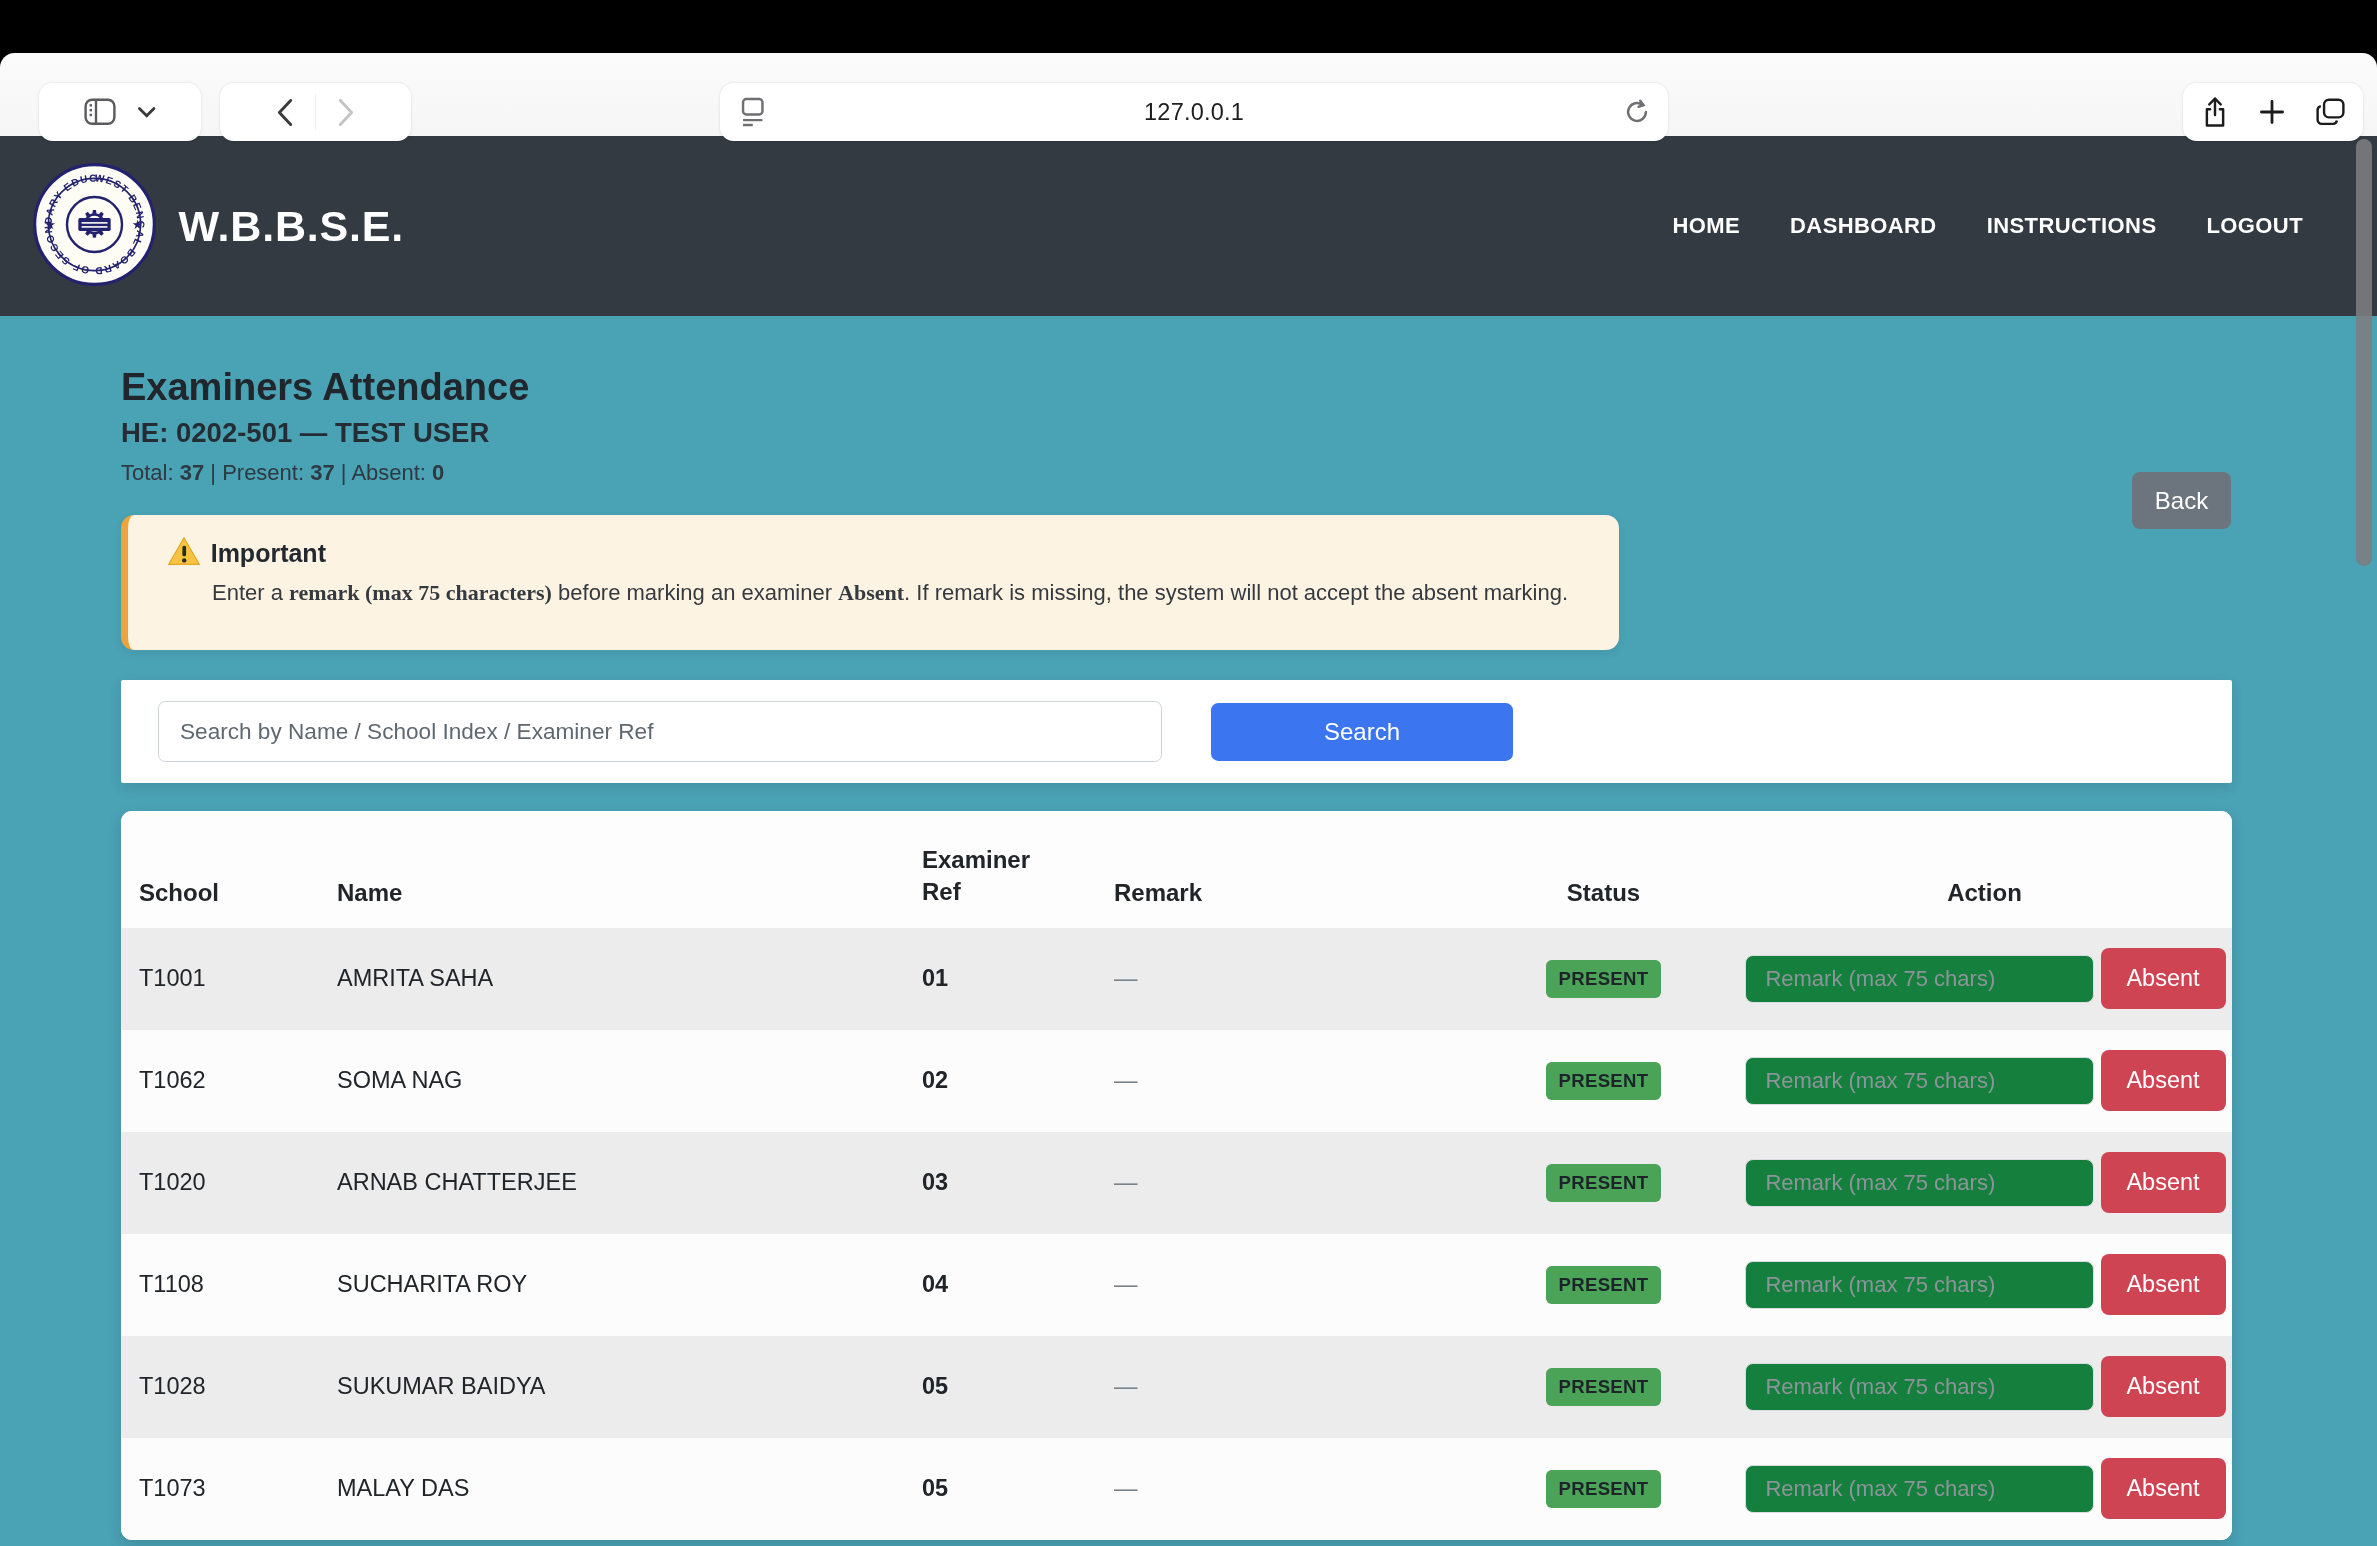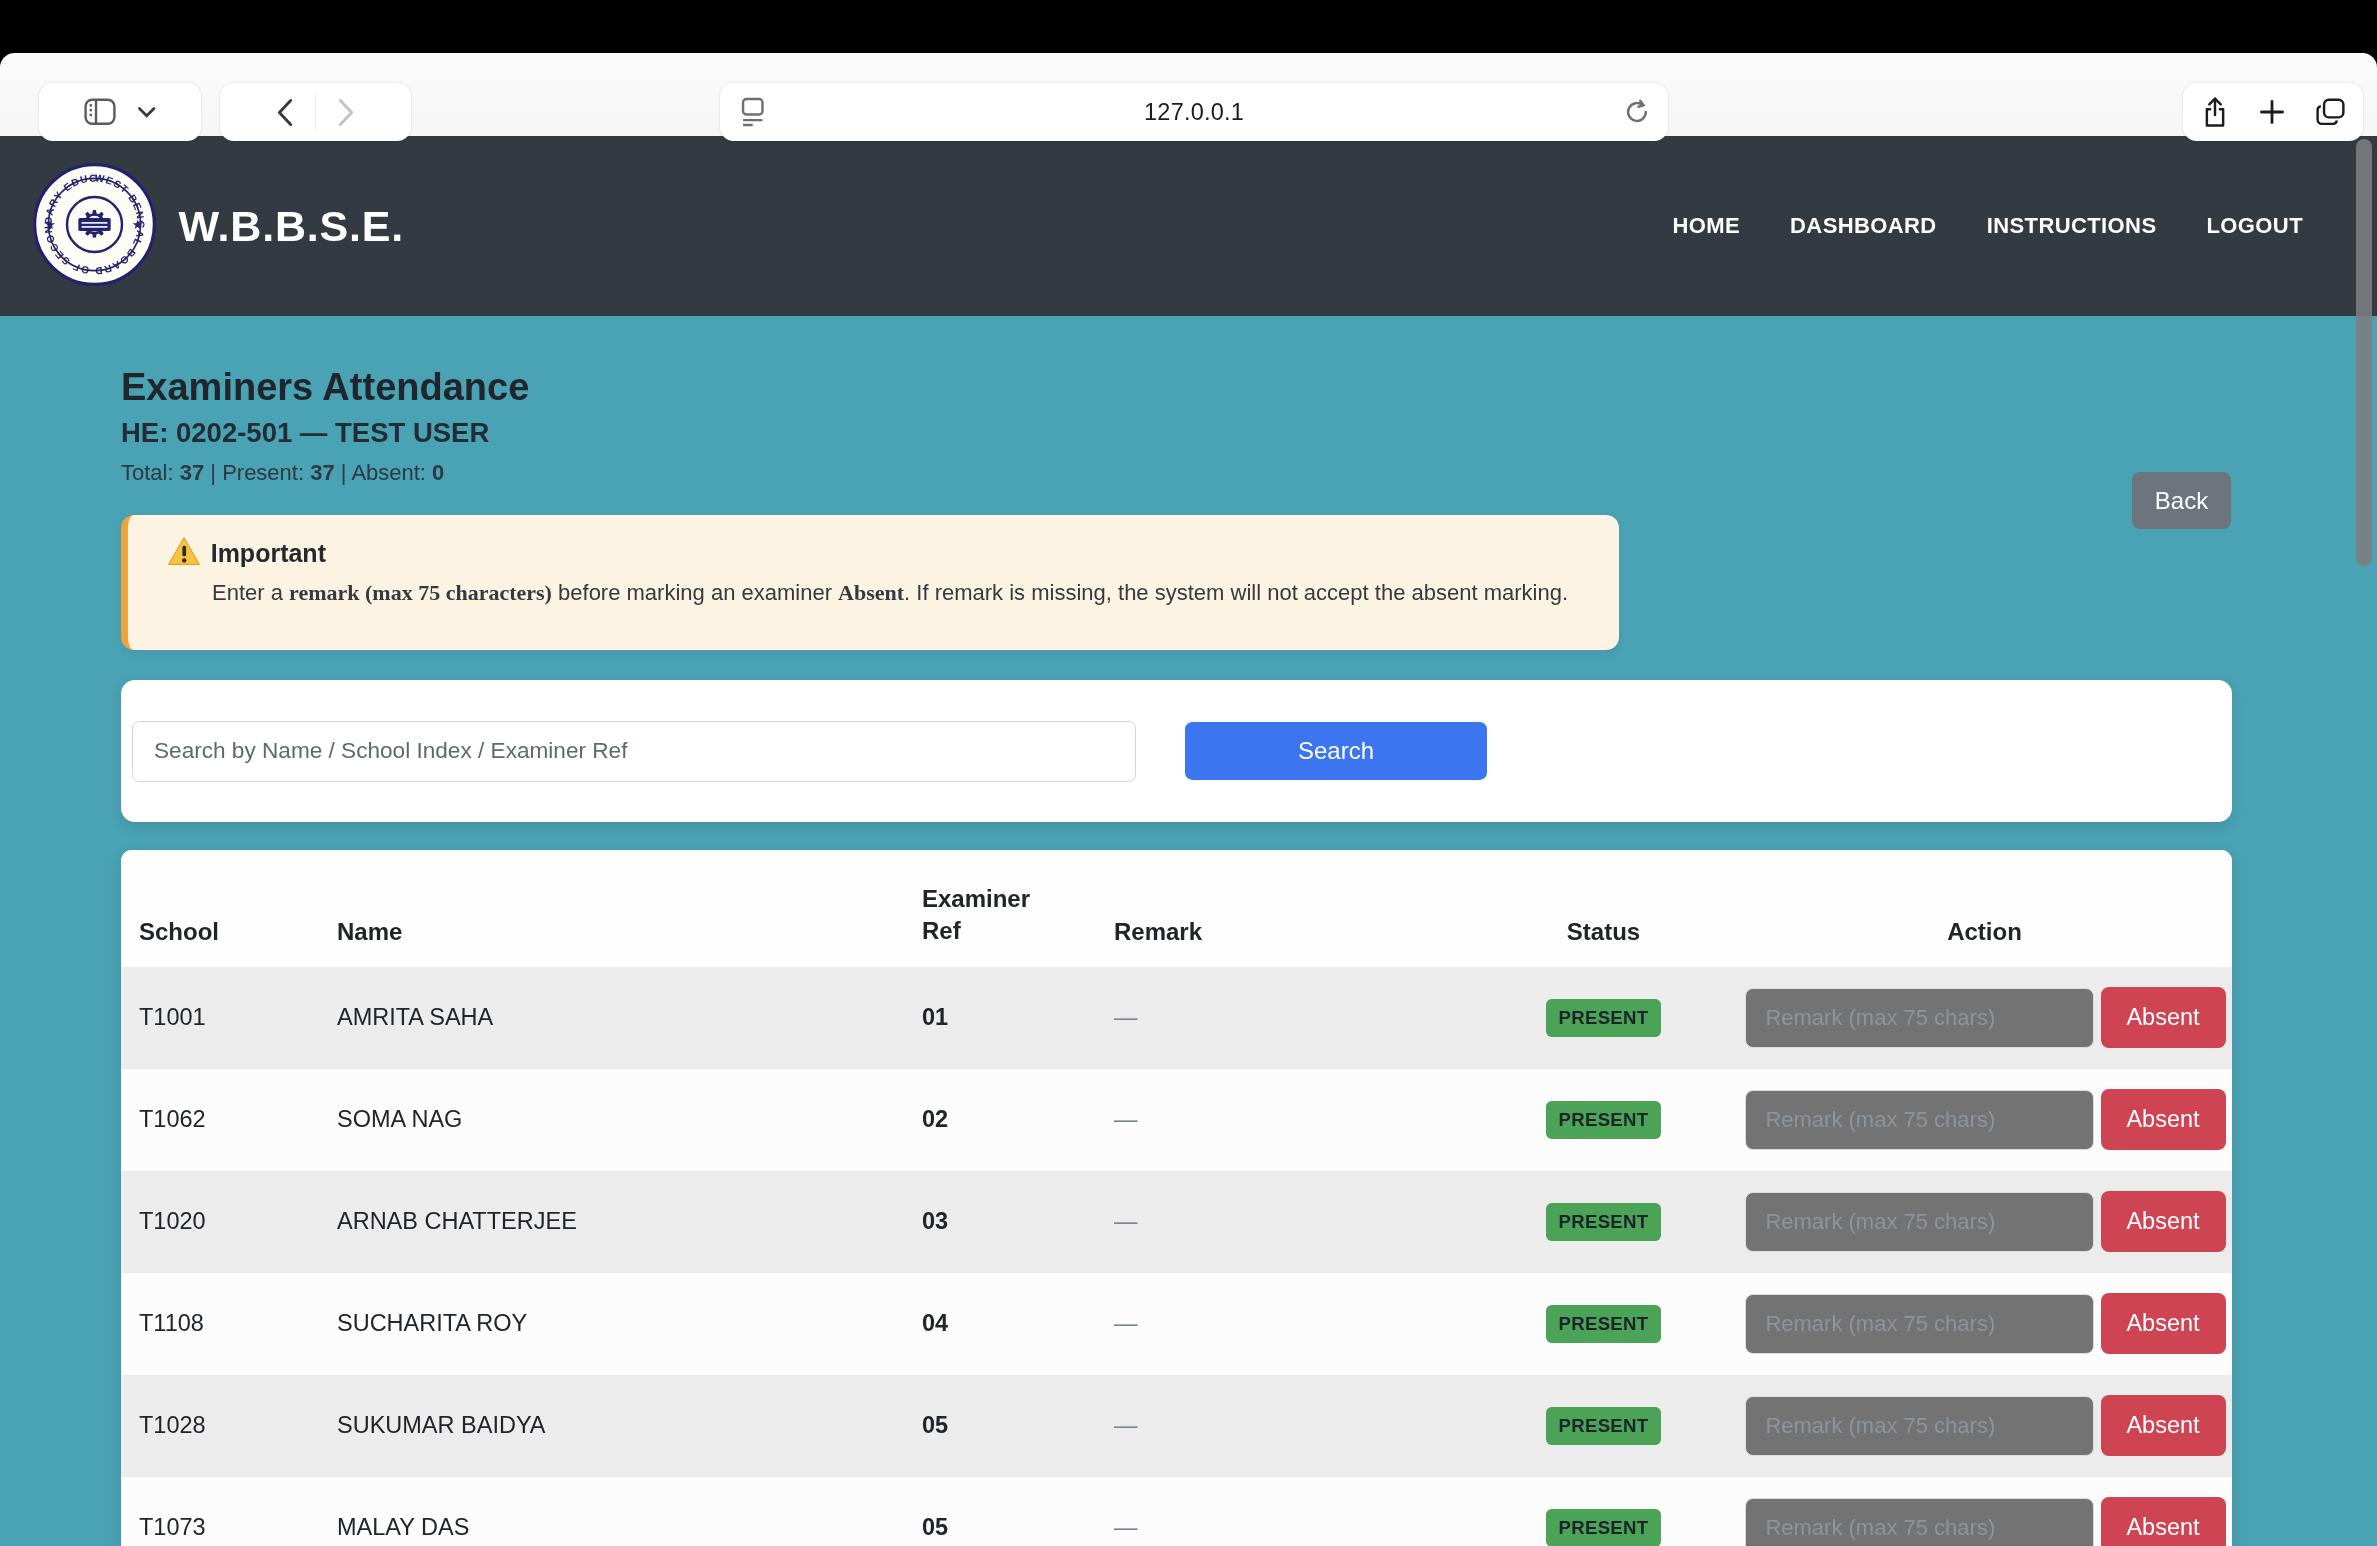--- a/index.html
+++ b/index.html
@@ -50,23 +50,23 @@
   
   .notice { margin-top:29px; width:1498px; min-height:135px; background:#fdf3e2;
     border-left:7.3px solid #eea43c; border-radius:13px; padding:21px 32px 21px 39px;
     box-shadow:0 3.2px 9.7px rgba(0,0,0,.06); }
   .notice-head { display:flex; align-items:center; gap:9.7px; }
   .notice-title { font-size:25px; font-weight:600; color:#23292f; }
   .notice-body { margin:8px 0 0 45px; font-size:22px; color:#343a40; line-height:1.35; }
   .notice-body b { font-weight:700;font-family:Liberation Serif, serif; }
 
   
-  .search-card { margin-top:30px; width:2111px; height:142px; background:#fff;
-    border-radius:14px; box-shadow:0 4.9px 13px rgba(0,0,0,.10);
-    display:flex; align-items:center; padding:0 11px; }
+  .search-card { margin-top:30px; width:2111px; height:103px; background:#fff;
+    border-radius:2px; box-shadow:0 4.9px 13px rgba(0,0,0,.10);
+    display:flex; align-items:center; padding:0 37px; }
   .search-input { width:1004px; height:61px; border:1.6px solid #cfd4da; border-radius:7.3px;
     font-size:22.6px; padding:0 21px; color:#212529; font-family:inherit; outline:none; }
   .search-input::placeholder { color:#5f6870; }
   .search-btn { margin-left:49px; width:302px; height:58px; background:#3b76f0; color:#fff;
     border:none; border-radius:7.3px; font-size:24px; font-family:inherit; cursor:pointer; }
 
   
   .table-card { margin-top:27.5px; width:2111px; background:#fff; border-radius:11.3px;
     box-shadow:0 6.5px 16px rgba(0,0,0,.12); overflow:hidden; }
   .thead, .trow { display:grid; grid-template-columns:198px 585px 192px 348px 283px 1fr;
@@ -77,23 +77,23 @@
   .c-status { text-align:center; }
   .th-action { text-align:center; padding-right:8px; }
   .trow { height:102px; align-items:center; font-size:23.5px; color:#212529; }
   .trow:nth-child(odd) { background:#ececec; }
   .trow:nth-child(even) { background:#fcfcfc; }
   .c-ref { font-weight:700; }
   .c-remark { color:#7a838b; }
   .badge { display:inline-block; background:#4aa356; color:#1d2429; font-size:18.6px;
     font-weight:700; letter-spacing:0.3px; padding:8px 13px; border-radius:5.7px; }
   .c-action { display:flex; align-items:center; }
-  .remark-input { width:349px; height:60px; border:1.6px solid #d9dce0; border-radius:8px;
+  .remark-input { width:349px; height:48px; border:1.6px solid #d9dce0; border-radius:8px;
     font-size:22px; padding:0 19.4px; color:#212529; font-family:inherit; outline:none;
-    background:#737373; }
+    background:#15803d; }
   .remark-input::placeholder { color:#8d949b; }
   .absent-btn { margin-left:6.5px; width:125px; height:61px; background:#cf4452; color:#fff;
     border:none; border-radius:8px; font-size:23.5px; font-family:inherit; cursor:pointer; }
 
   
   .scroll-thumb { position:absolute; left:2356px; top:139px; width:16px; height:427px;
     border-radius:8px; background:rgba(125,125,128,.88); z-index:50; }
 </style>
 </head>
 <body>

